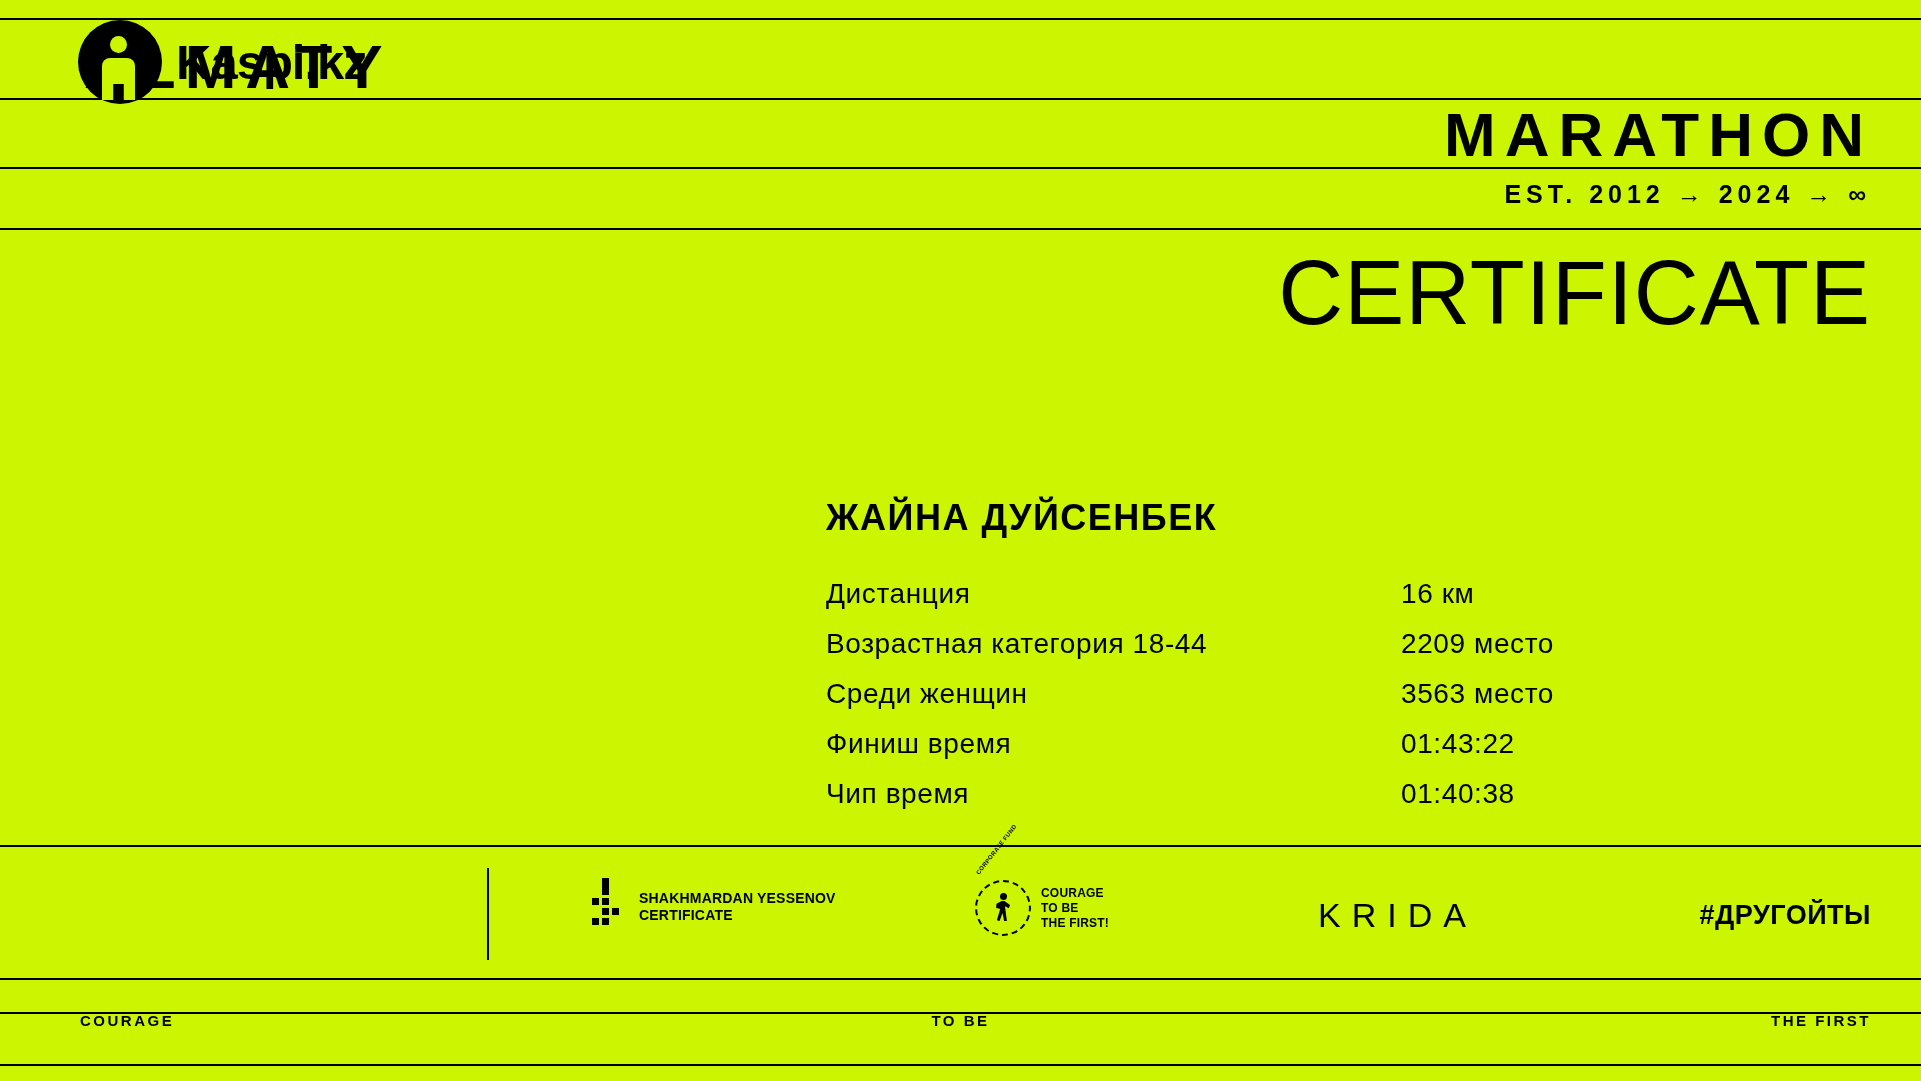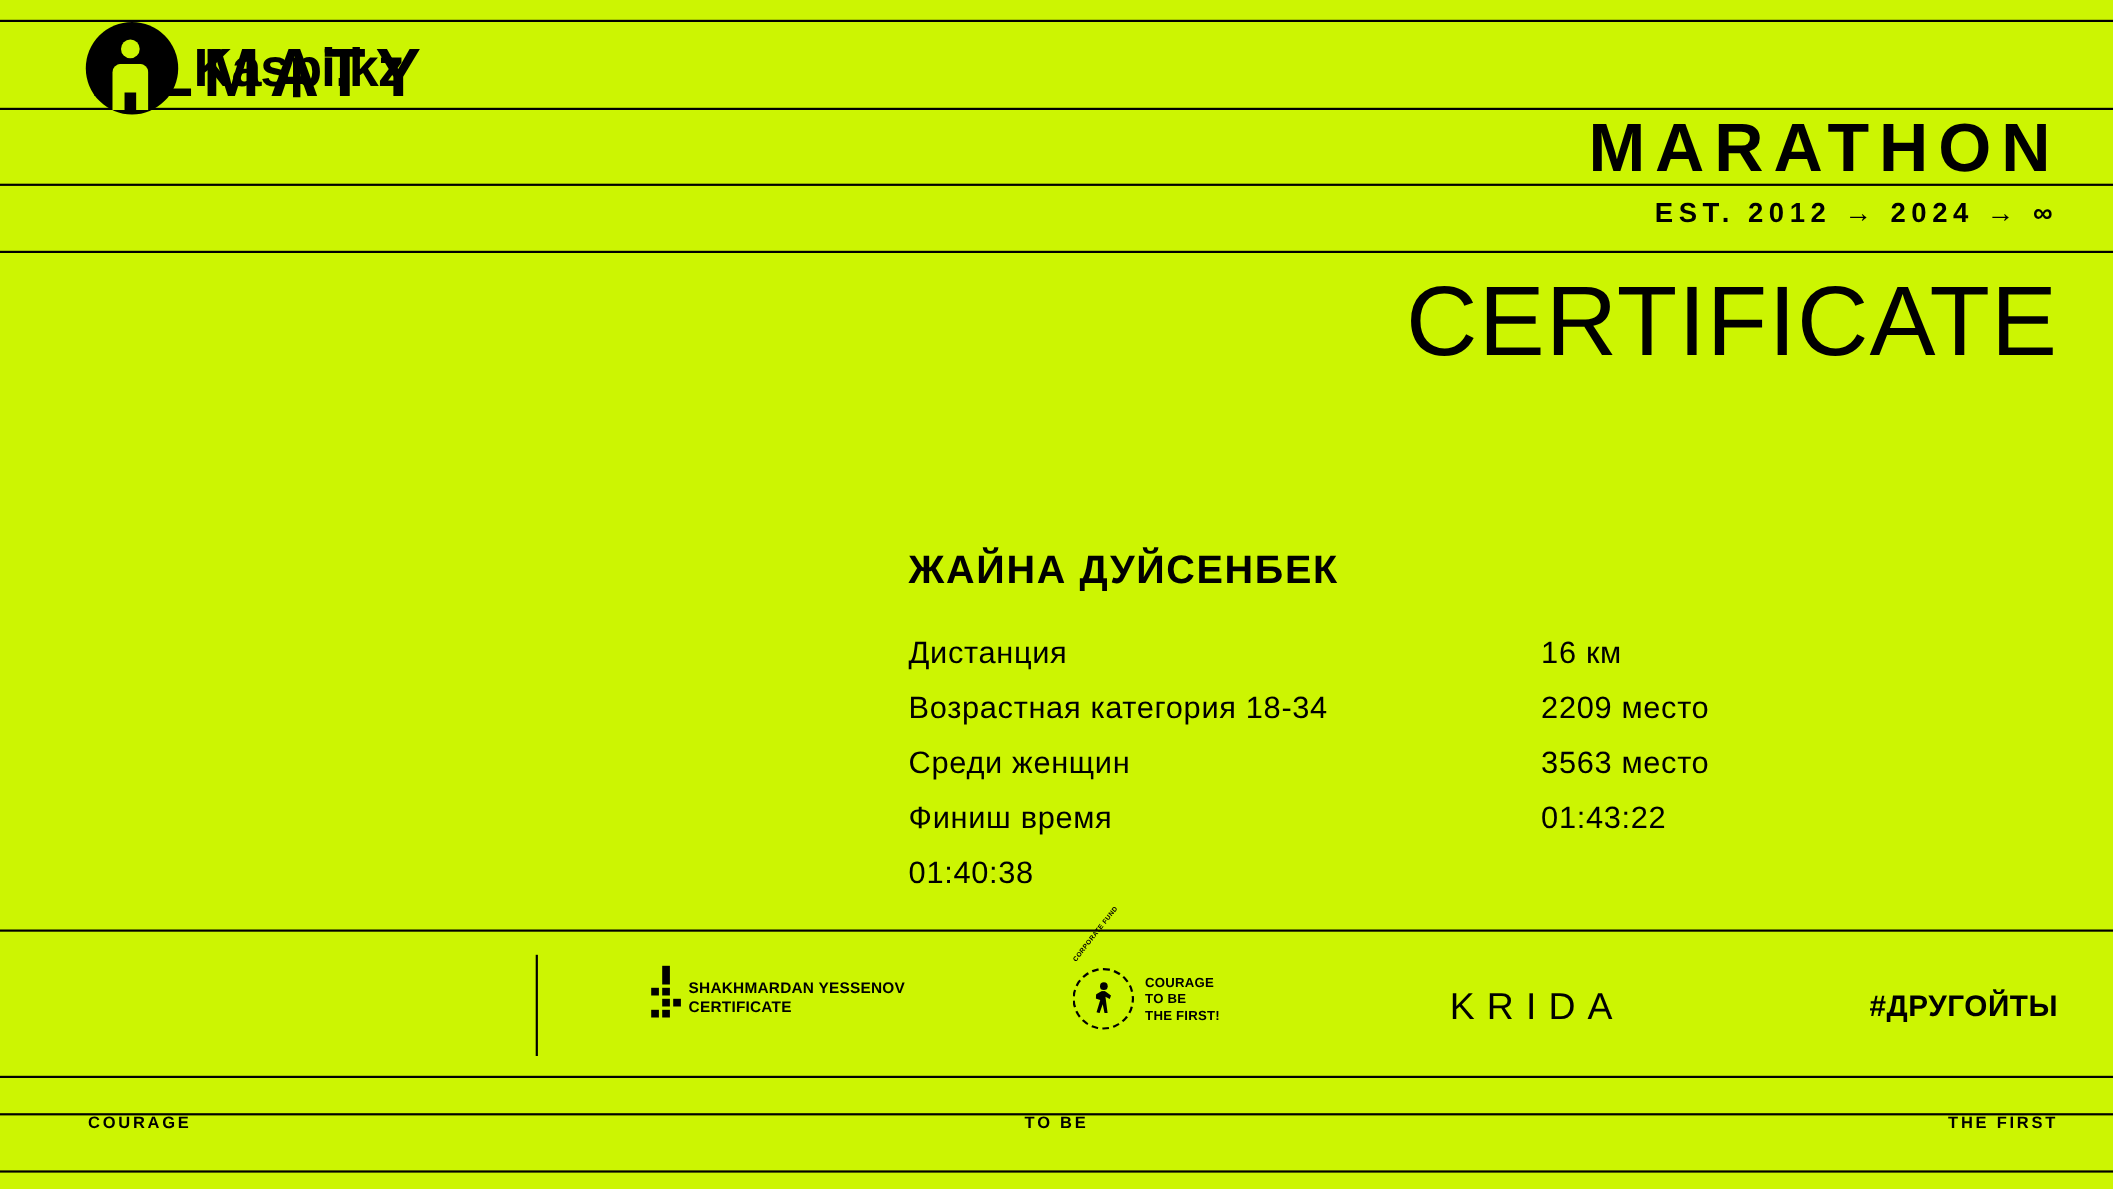--- a/index.html
+++ b/index.html
@@ -163,21 +163,21 @@
     height: 92px;
     background: #000;
   }
 
   .yessenov {
     position: absolute;
     left: 592px;
     top: 888px;
     display: flex;
     align-items: center;
-    gap: 3px;
+    gap: 16px;
   }
   .yess-bars {
     display: grid;
     grid-template-columns: repeat(3, 7px);
     grid-template-rows: repeat(4, 7px);
     gap: 3px;
     width: 31px;
   }
   .yess-bars i { background: #000; display: block; width: 7px; height: 7px; }
   .yess-bars i.tall { height: 17px; margin-top: -10px; }
@@ -311,32 +311,33 @@
   <div class="title">CERTIFICATE</div>
 
   <div class="name">ЖАЙНА ДУЙСЕНБЕК</div>
 
   <div class="results">
     <div class="result-row">
       <div class="result-label">Дистанция</div>
       <div class="result-value">16 км</div>
     </div>
     <div class="result-row">
-      <div class="result-label">Возрастная категория 18-34</div>
+      <div class="result-label">Возрастная категория 18-44</div>
       <div class="result-value">2209 место</div>
     </div>
     <div class="result-row">
       <div class="result-label">Среди женщин</div>
       <div class="result-value">3563 место</div>
     </div>
     <div class="result-row">
       <div class="result-label">Финиш время</div>
       <div class="result-value">01:43:22</div>
     </div>
     <div class="result-row">
+      <div class="result-label">Чип время</div>
       <div class="result-value">01:40:38</div>
     </div>
   </div>
 
   <div class="kaspi">
     <div class="kaspi-mark"></div>
     <div class="kaspi-text">Kaspi.kz</div>
   </div>
 
   <div class="divider-v"></div>

